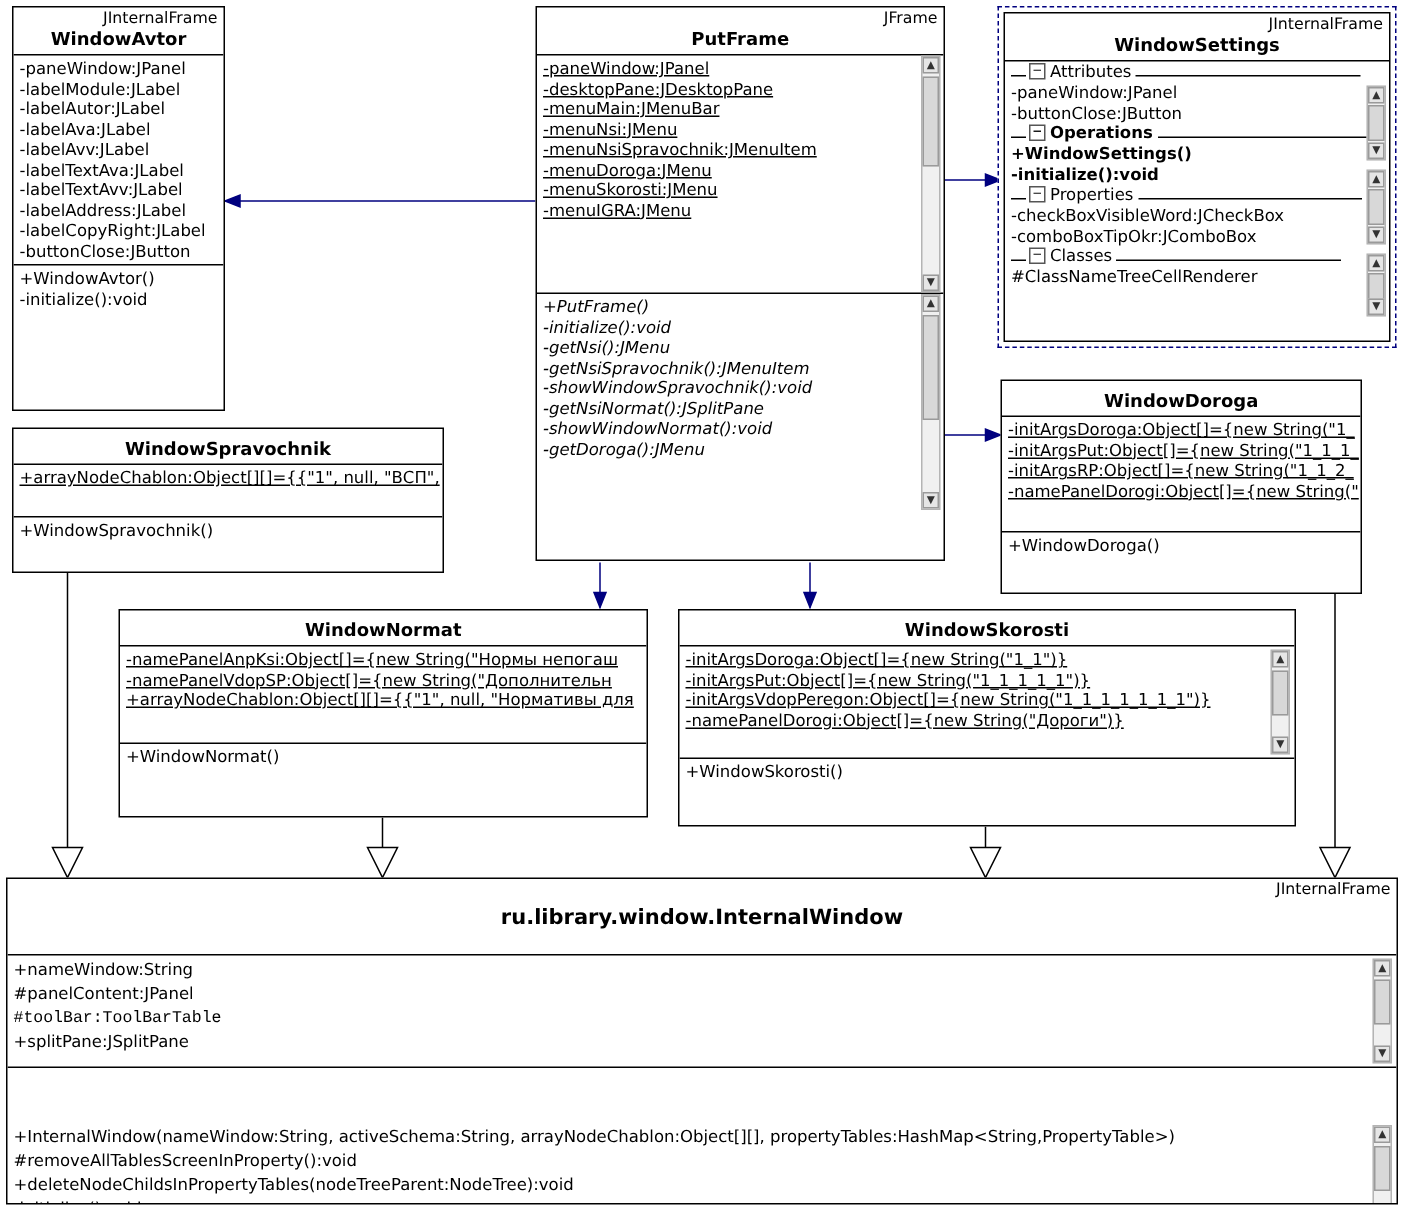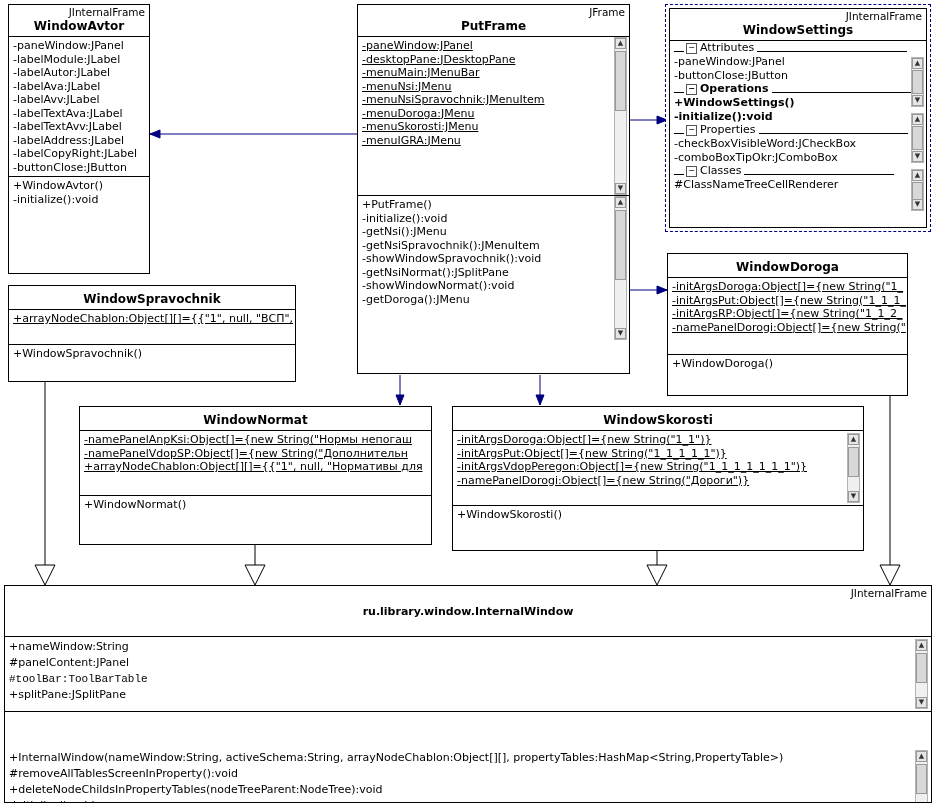--- a/index.html
+++ b/index.html
@@ -224,21 +224,21 @@
       <div class="row u">-menuDoroga:JMenu</div>
       <div class="row u">-menuSkorosti:JMenu</div>
       <div class="row u">-menuIGRA:JMenu</div>
       <div class="vscroll" style="top:0; bottom:0; right:2px;">
         <div class="arrow top">▲</div>
         <div class="thumb" style="top:13px; height:60px;"></div>
         <div class="arrow bot">▼</div>
       </div>
     </div>
     <div class="sep"></div>
-    <div class="compartment clip" style="height:140px;">
+    <div class="compartment clip" style="height:140px;font-style:italic;">
       <div class="row">+PutFrame()</div>
       <div class="row">-initialize():void</div>
       <div class="row">-getNsi():JMenu</div>
       <div class="row">-getNsiSpravochnik():JMenuItem</div>
       <div class="row">-showWindowSpravochnik():void</div>
       <div class="row">-getNsiNormat():JSplitPane</div>
       <div class="row">-showWindowNormat():void</div>
       <div class="row">-getDoroga():JMenu</div>
       <div class="vscroll" style="top:0; bottom:0; right:2px;">
         <div class="arrow top">▲</div>
@@ -359,21 +359,21 @@
       </div>
     </div>
     <div class="sep"></div>
     <div class="compartment">
       <div class="row">+WindowSkorosti()</div>
     </div>
   </div>
 
   <div class="uml" style="left:4px; top:585px; width:928px; height:218px;">
     <div class="stereo">JInternalFrame</div>
-    <div class="title" style="font-size:11px; padding-top:6px;">ru.library.window.InternalWindow</div>
+    <div class="title" style="font-size:14px; padding-top:6px;">ru.library.window.InternalWindow</div>
     <div class="sep" style="margin-top:14px;"></div>
     <div class="compartment clip" style="height:70px;">
       <div class="row" style="line-height:16px;">+nameWindow:String</div>
       <div class="row" style="line-height:16px;">#panelContent:JPanel</div>
       <div class="row" style="line-height:16px;font-family:Liberation Mono, monospace;">#toolBar:ToolBarTable</div>
       <div class="row" style="line-height:16px;">+splitPane:JSplitPane</div>
       <div class="vscroll" style="top:2px; bottom:2px; right:3px;">
         <div class="arrow top">▲</div>
         <div class="thumb" style="top:13px; height:30px;"></div>
         <div class="arrow bot">▼</div>

